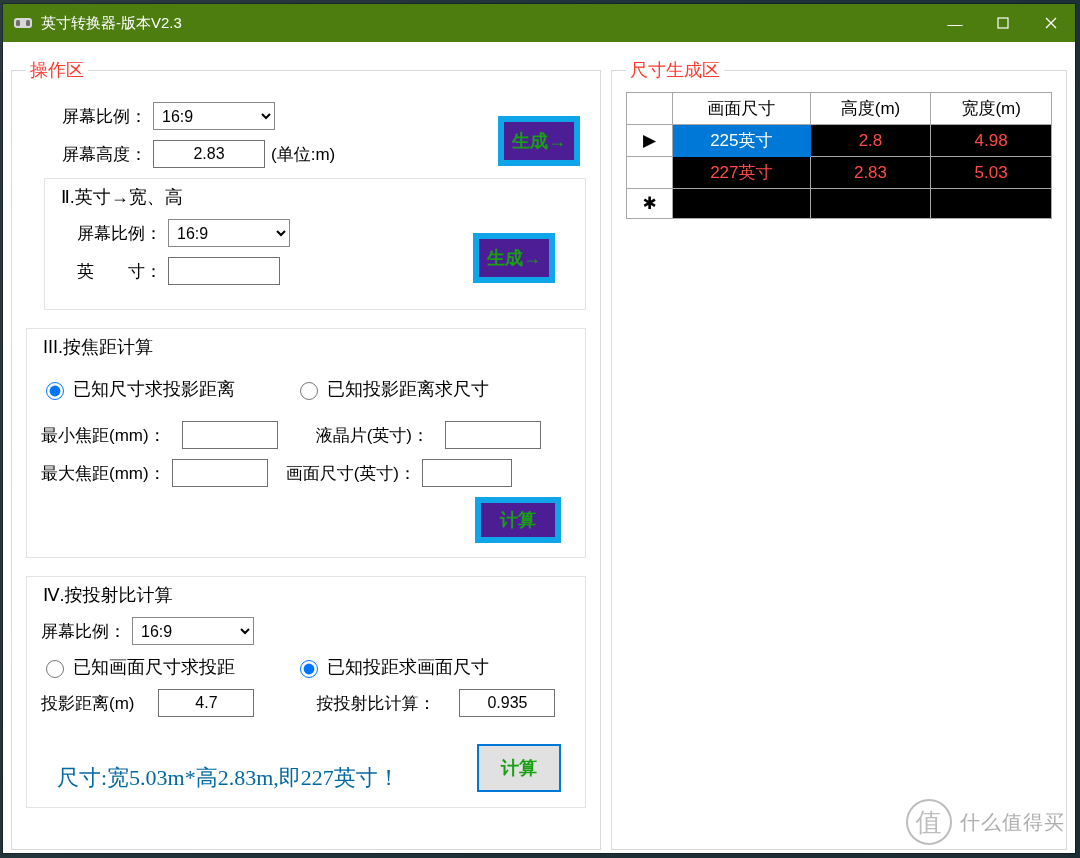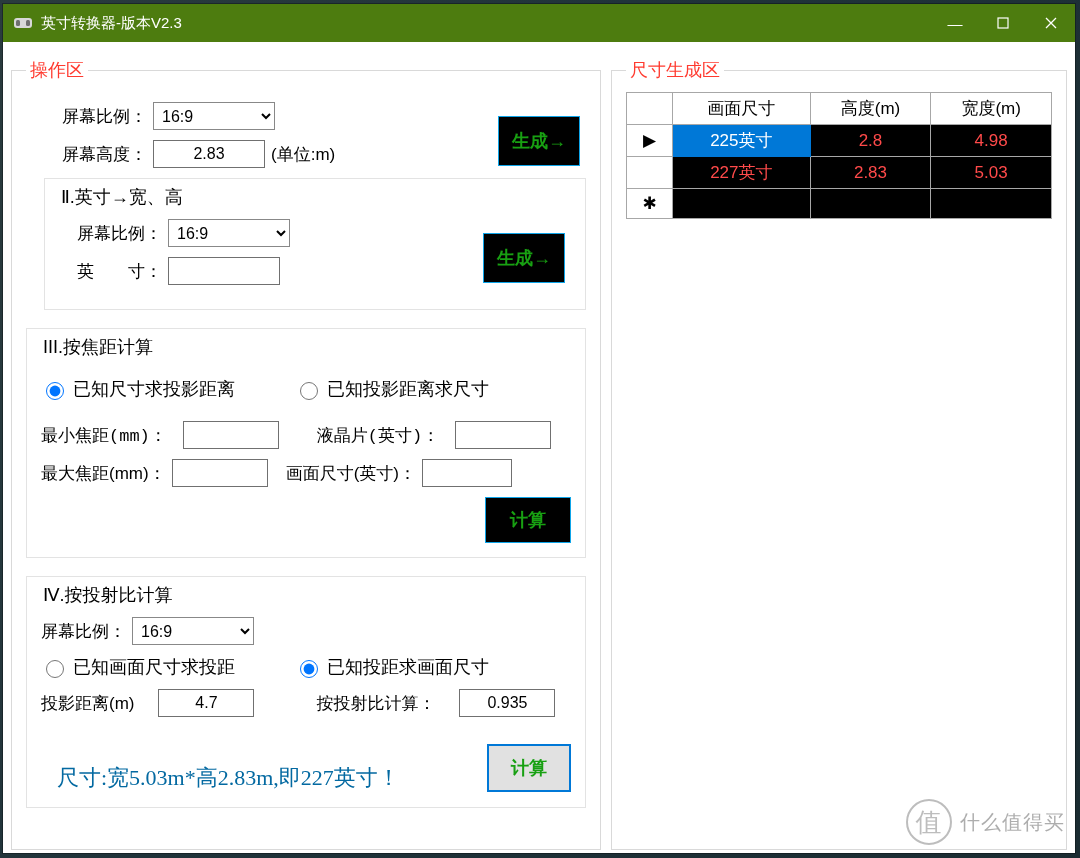--- a/index.html
+++ b/index.html
@@ -37,41 +37,41 @@
   }
   fieldset.panel > legend {
     color:#ff3a2f; font-size:18px; padding:0 4px;
   }
   #ops-panel { left:8px; top:16px; width:590px; height:792px; }
   #gen-panel { left:608px; top:16px; width:456px; height:792px; }
 
   .section-title { font-size:18px; margin:6px 0 6px 2px; }
   .inner-box {
     border:1px solid #e3e3e3;
-    padding:10px 14px 14px 14px;
+    padding:10px 24px 14px 14px;
   }
   .row { display:flex; align-items:center; margin:10px 0; gap:6px; }
   .lbl { font-size:17px; white-space:nowrap; }
 
   select.combo {
     width:122px; height:28px; border:1px solid #888; background:#fff;
     font-family:inherit; font-size:16px; padding:0 4px;
   }
   input.txt {
     height:28px; border:1px solid #707070; background:#fff;
     font-family:inherit; font-size:16px; text-align:center;
     padding:0 4px;
   }
   .w110 { width:112px; }
   .w95  { width:96px; }
 
   button.act {
     width:82px; height:50px;
-    background:#000000;
-    border:1px solid #0ea5e9;
+    background:#4c1d95;
+    border:6px solid #0ea5e9;
     font-size:18px; font-weight:600; color:#18a012;
     cursor:pointer;
   }
   button.act.primary {
     border:2px solid #0078d7;
     background:#e1e1e1;
   }
 
   .radio { display:inline-flex; align-items:center; gap:6px; font-size:18px; }
   .radio input { width:18px; height:18px; }
@@ -175,21 +175,21 @@
         <div class="row" style="gap:60px; margin-top:18px;">
           <label class="radio">
             <input type="radio" name="g3" checked="" style="">
             <span>已知尺寸求投影距离</span>
           </label>
           <label class="radio">
             <input type="radio" name="g3" style="">
             <span>已知投影距离求尺寸</span>
           </label>
         </div>
-        <div class="row" style="gap:16px; margin-top:20px;font-family:Liberation Mono, monospace;">
+        <div class="row" style="gap:16px; margin-top:20px;">
           <span class="lbl">最小焦距(mm)：</span>
           <input class="txt w95" value="" style="">
           <span style="width:6px"></span>
           <span class="lbl">液晶片(英寸)：</span>
           <input class="txt w95" value="" style="">
         </div>
         <div class="row" style="">
           <span class="lbl">最大焦距(mm)：</span>
           <input class="txt w95" value="" style="">
           <span style="width:6px"></span>

